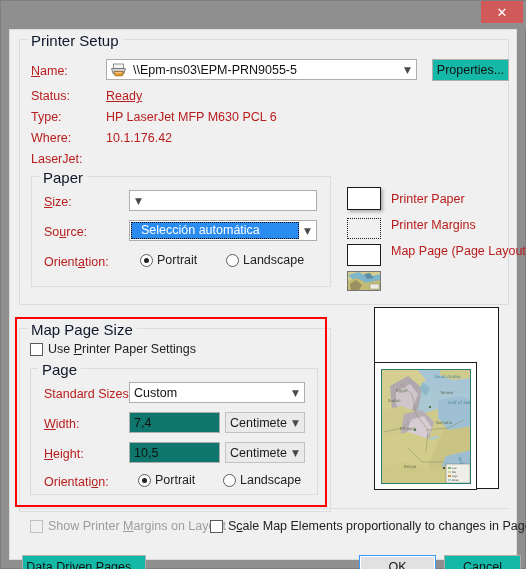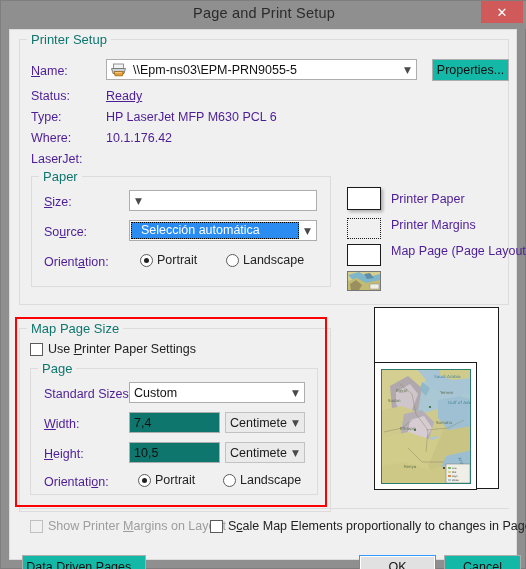--- a/index.html
+++ b/index.html
@@ -49,29 +49,29 @@
   }
   .grp {
     position: absolute;
     border: 1px solid #dcdcdc;
     box-sizing: border-box;
   }
   .grp-title {
     position: absolute;
     background: #f0f0f0;
     padding: 0 4px;
-    font-size: 13px;
-    color: #0f766e;
+    font-size: 15px;
+    color: #0f172a;
     top: -8px; left: 7px;
     white-space: nowrap;
   }
   .lbl {
     position: absolute;
     font-size: 12.5px;
-    color: #4c1d95;
+    color: #b91c1c;
     white-space: nowrap;
   }
   u.acc { text-decoration: underline; }
 
   
   .combo {
     position: absolute;
     box-sizing: border-box;
     background: #ffffff;
     border: 1px solid #adadad;
@@ -196,21 +196,20 @@
     position: absolute;
     border-top: 1px solid #dcdcdc;
   }
 </style>
 </head>
 <body>
 
 <div id="win">
 
   <div id="titlebar">
-    <div id="title-text">Page and Print Setup</div>
     <div id="close-btn">
       <span class="glyph">✕</span>
     </div>
   </div>
 
   <div id="client">
 
     <div class="grp" style="left:9px; top:9px; width:490px; height:266px;">
       <span class="grp-title">Printer Setup</span>
     </div>

